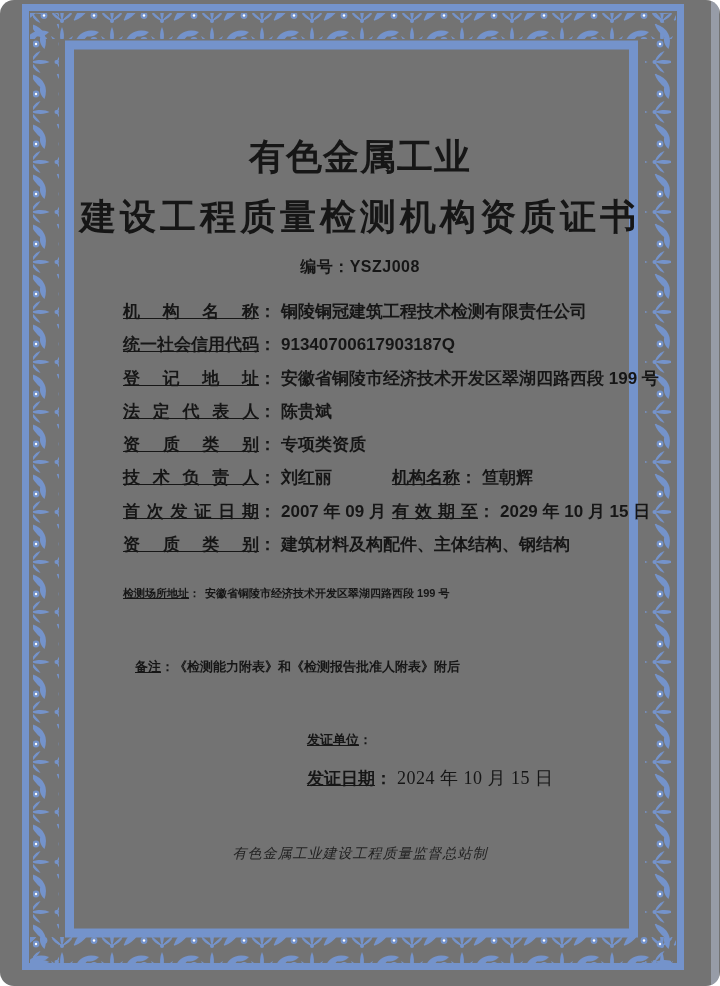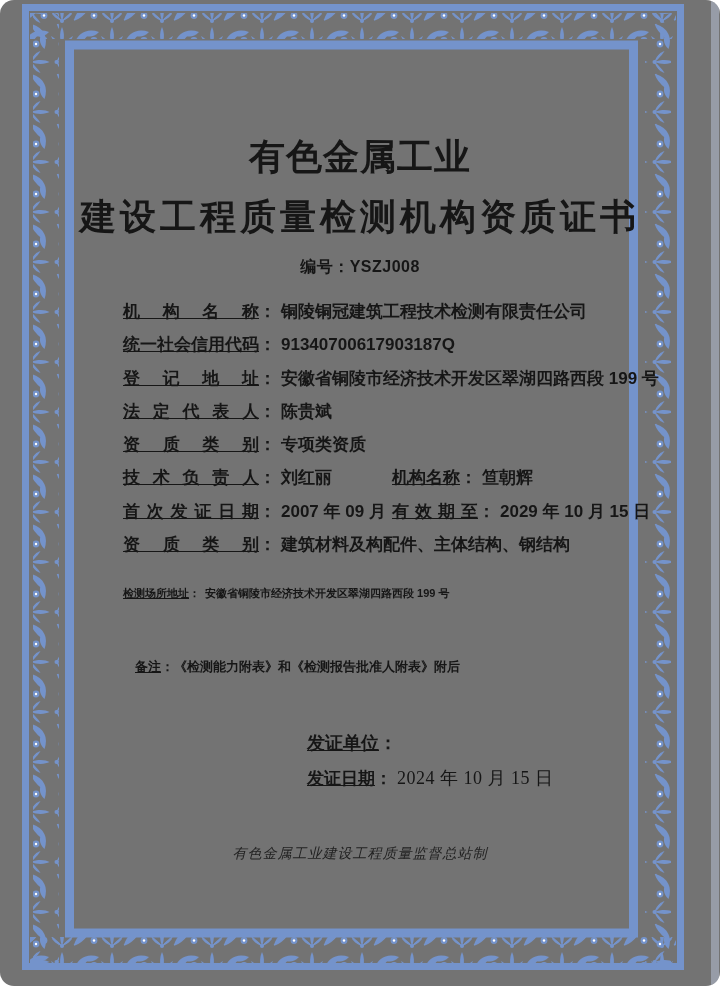--- a/index.html
+++ b/index.html
@@ -28,21 +28,21 @@
   .row{position:relative;height:33.3px;line-height:33.3px;white-space:nowrap;}
   .lbl{font-weight:bold;text-decoration:underline;}
   .jl{display:inline-block;width:136px;text-align:justify;text-align-last:justify;text-justify:inter-character;}
   .j2{display:inline-block;width:86px;text-align:justify;text-align-last:justify;text-justify:inter-character;}
   .colon{font-weight:bold;}
   .val{margin-left:5px;font-weight:bold;}
   .col2{position:absolute;top:0;left:269px;}
 
   .site{top:586px;left:123px;font-size:11px;font-weight:bold;}
   .remark{top:658px;left:123px;font-size:13px;font-weight:bold;margin-left:12px;}
-  .issuer{top:731px;left:307px;font-size:18px;font-weight:bold;}
+  .issuer{top:731px;left:307px;font-size:13px;font-weight:bold;}
   .issuedate{top:766px;left:307px;font-size:17px;font-weight:bold;text-align:right;}
   .serifv{font-family:"Liberation Serif", serif;font-weight:normal;font-size:18px;letter-spacing:0.5px;margin-left:5px;}
   .footer{top:845px;font-size:14px;font-weight:normal;letter-spacing:1px;
           font-family:Liberation Mono, monospace;font-style:italic;color:#222;}
 </style>
 </head>
 <body>
 
 <div class="page">
 

